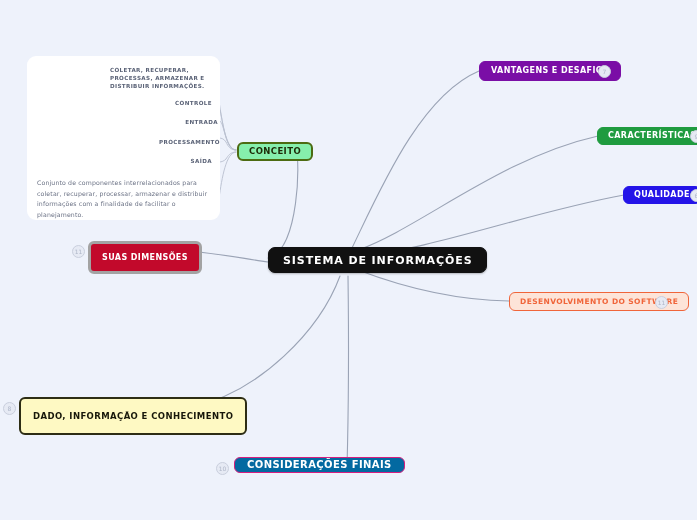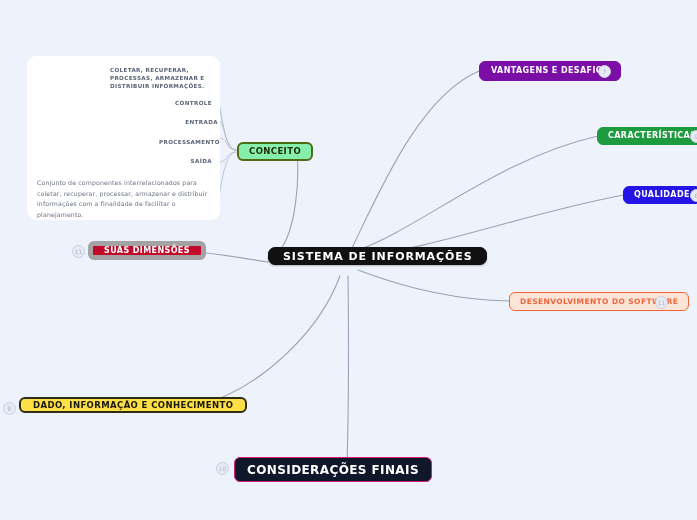--- a/index.html
+++ b/index.html
@@ -37,21 +37,21 @@
     line-height: 1;
   }
   .node-central {
     background: #111111;
     color: #ffffff;
     border: 1px solid #111111;
     font-size: 11px;
     letter-spacing: 0.9px;
     border-radius: 7px;
     padding: 0 14px;
-    height: 18px;
+    height: 26px;
     box-shadow: 0 1px 2px rgba(0,0,0,0.25);
   }
   .node-conceito {
     background: #86efac;
     color: #1d2a06;
     border: 2px solid #4c6b12;
     font-size: 8.5px;
     height: 19px;
     padding: 0 10px;
   }
@@ -83,39 +83,39 @@
     background: #fde4d8;
     color: #f0653a;
     border: 1.5px solid #f0653a;
     font-size: 7.5px;
     height: 19px;
     padding: 0 10px;
   }
   .node-dimensoes {
     background: #c2092b;
     color: #ffffff;
-    border: 5px solid #a3a3a3;
-    font-size: 8px;
-    height: 19px;
+    border: 3px solid #a3a3a3;
+    font-size: 8px;
+    height: 33px;
     padding: 0 11px;
   }
   .node-dado {
-    background: #fde047;
+    background: #fef9c3;
     color: #17170a;
     border: 2px solid #2d2d14;
     font-size: 8.5px;
+    height: 38px;
+    padding: 0 12px;
+  }
+  .node-consideracoes {
+    background: #0369a1;
+    color: #ffffff;
+    border: 1px solid #d61d7e;
+    font-size: 10px;
     height: 16px;
-    padding: 0 12px;
-  }
-  .node-consideracoes {
-    background: #0f172a;
-    color: #ffffff;
-    border: 1px solid #d61d7e;
-    font-size: 12px;
-    height: 25px;
     padding: 0 12px;
   }
 
   
   .badge {
     position: absolute;
     width: 11px;
     height: 11px;
     border-radius: 50%;
     border: 1.5px solid #c9cfdd;

